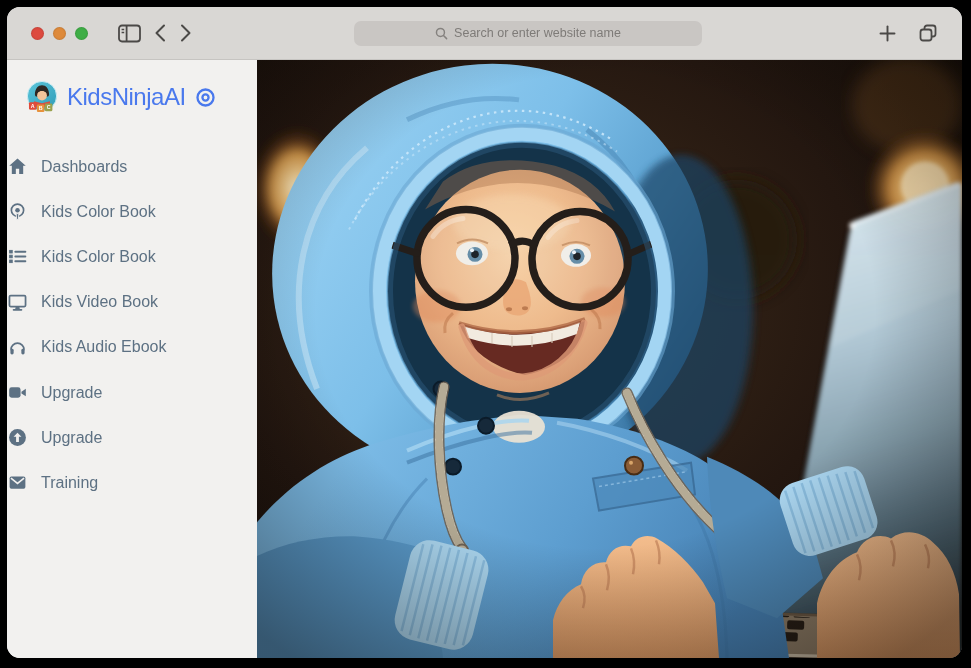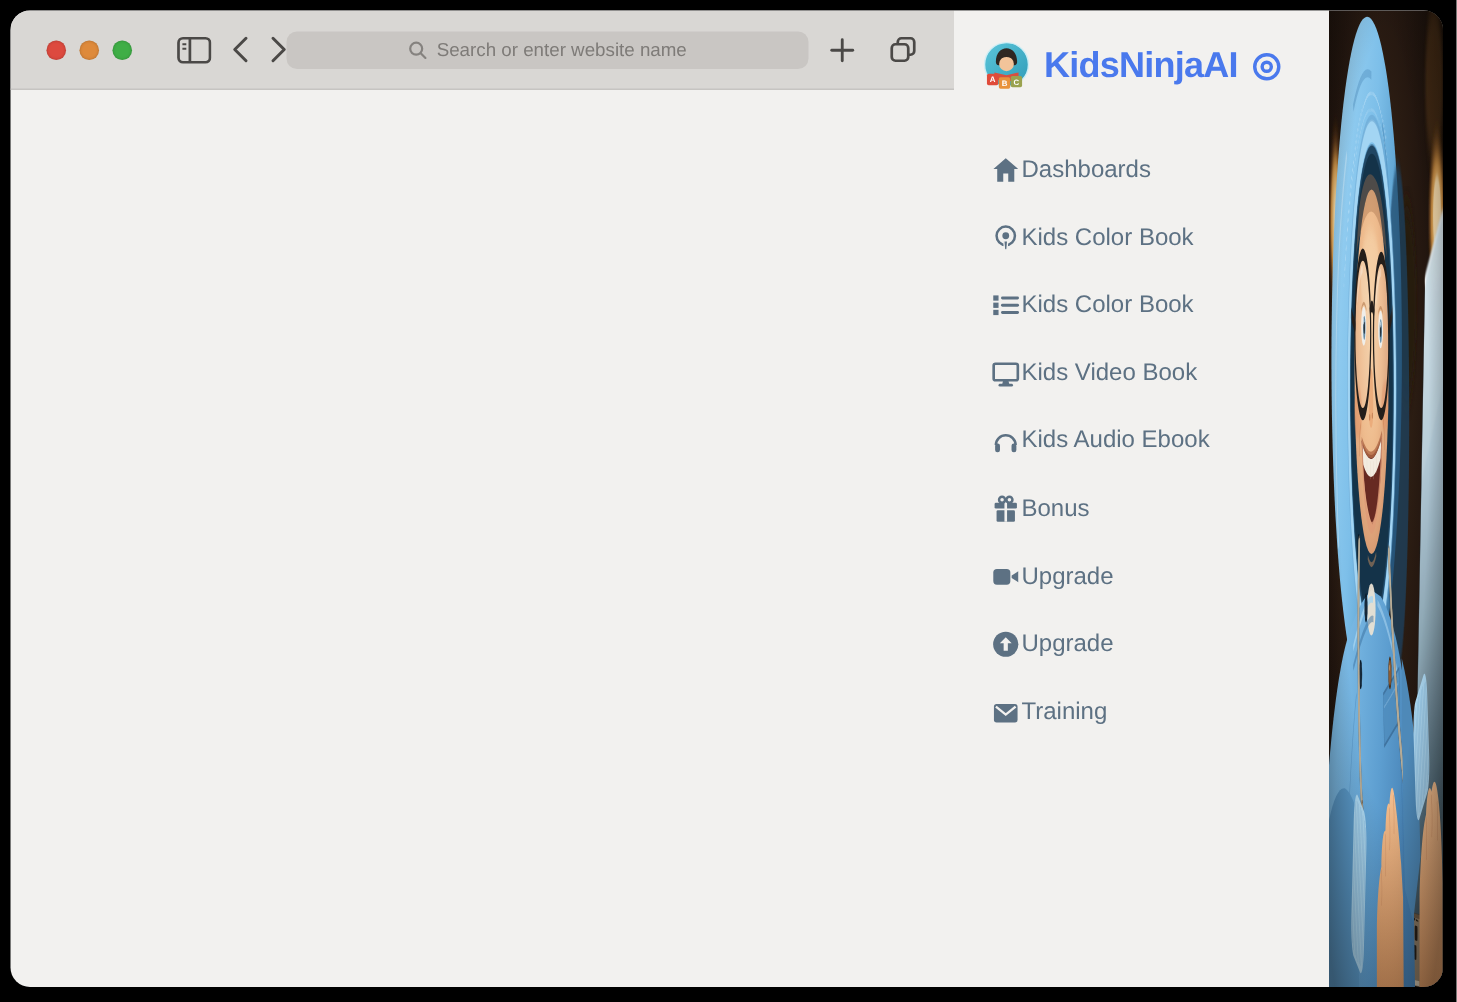--- a/index.html
+++ b/index.html
@@ -3,21 +3,21 @@
 <meta charset="utf-8">
 <style>
   html,body{margin:0;padding:0;}
   body{
     width:971px;height:668px;background:#000;position:relative;overflow:hidden;
     font-family:"Liberation Sans",sans-serif;
   }
   .window{
     position:absolute;left:7px;top:7px;right:9px;bottom:10px;
     border-radius:13px;overflow:hidden;background:#f2f1ef;
-    display:flex;
+    display:flex;flex-direction:column;
   }
   
   .toolbar{
     flex:0 0 52px;height:52px;background:#d9d7d4;border-bottom:1px solid #c6c4c1;
     display:flex;align-items:center;padding:0 24px;
   }
   .tb-left{display:flex;align-items:center;gap:14px;}
   .lights{display:flex;gap:9px;margin-right:16px;}
   .light{width:13px;height:13px;border-radius:50%;box-shadow:inset 0 0 2px rgba(0,0,0,.25);cursor:pointer;}
   .light.red{background:#dd4a3f;}
@@ -29,25 +29,25 @@
     width:348px;height:25px;background:#c9c6c3;border-radius:7px;
     display:flex;align-items:center;justify-content:center;gap:6px;
     color:#7e7b78;font-size:12.5px;cursor:text;
   }
   .tb-right{display:flex;align-items:center;gap:22px;margin-left:14px;}
   
   .content{flex:1;display:flex;min-height:0;}
   .sidebar{flex:0 0 250px;width:250px;background:#f2f1ef;padding-top:10px;}
   .brand{display:flex;align-items:center;gap:8px;padding:10px 0 10px 18px;cursor:pointer;}
   .brand-logo{width:34px;height:34px;flex:0 0 34px;}
-  .brand-title{font-size:24px;font-weight:bold;color:#4a79ed;letter-spacing:-.5px;}
+  .brand-title{font-size:24px;font-weight:normal;color:#4a79ed;letter-spacing:-.5px;}
   .brand-badge{display:flex;color:#4a79ed;margin-left:1px;}
   .nav{margin-top:20px;}
   .nav ul{list-style:none;margin:0;padding:0;}
-  .nav li{height:45.2px;display:flex;align-items:center;padding-left:24px;cursor:pointer;}
+  .nav li{height:45.2px;display:flex;align-items:center;gap:13px;cursor:pointer;}
   .nav-icon{width:21px;height:21px;flex:0 0 21px;color:#5d7183;display:flex;align-items:center;justify-content:center;}
   .nav-label{font-size:16px;color:#5d7183;font-weight:500;}
   .photo{flex:1;position:relative;background:#1c130c;overflow:hidden;}
   .photo svg{position:absolute;inset:0;width:100%;height:100%;display:block;}
 </style>
 </head>
 <body>
 
 <div class="window">
 
@@ -189,32 +189,20 @@
           </li>
           <li>
             <span class="nav-icon">
               <svg viewBox="0 0 24 24" width="21" height="21">
                 <path d="M4.5 14.5a7.5 7.5 0 0 1 15 0" fill="none" stroke="currentColor" stroke-width="2"></path>
                 <rect x="3.9" y="13.4" width="3.7" height="6.6" rx="1.7" fill="currentColor"></rect>
                 <rect x="16.4" y="13.4" width="3.7" height="6.6" rx="1.7" fill="currentColor"></rect>
               </svg>
             </span>
             <span class="nav-label">Kids Audio Ebook</span>
-          </li>
-          <li>
-            <span class="nav-icon">
-              <svg viewBox="0 0 24 24" width="21" height="21">
-                <rect x="3.5" y="7" width="17" height="4.5" rx="1" fill="currentColor"></rect>
-                <rect x="5" y="12.7" width="14" height="8.8" rx="1" fill="currentColor"></rect>
-                <line x1="12" y1="7" x2="12" y2="21.5" stroke="#f2f1ef" stroke-width="2"></line>
-                <circle cx="9.2" cy="4.8" r="2.3" fill="none" stroke="currentColor" stroke-width="1.9"></circle>
-                <circle cx="14.8" cy="4.8" r="2.3" fill="none" stroke="currentColor" stroke-width="1.9"></circle>
-              </svg>
-            </span>
-            <span class="nav-label">Bonus</span>
           </li>
           <li>
             <span class="nav-icon">
               <svg viewBox="0 0 24 24" width="21" height="21" fill="currentColor">
                 <rect x="2.5" y="6" width="13" height="12" rx="2.8"></rect>
                 <path d="M16.5 11L21.5 7.8v8.4L16.5 13z"></path>
               </svg>
             </span>
             <span class="nav-label">Upgrade</span>
           </li>

